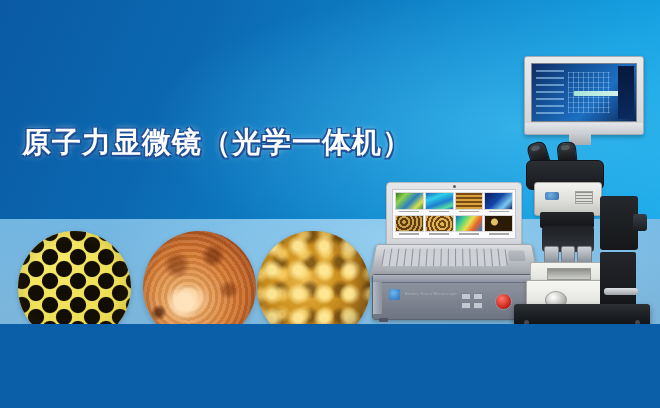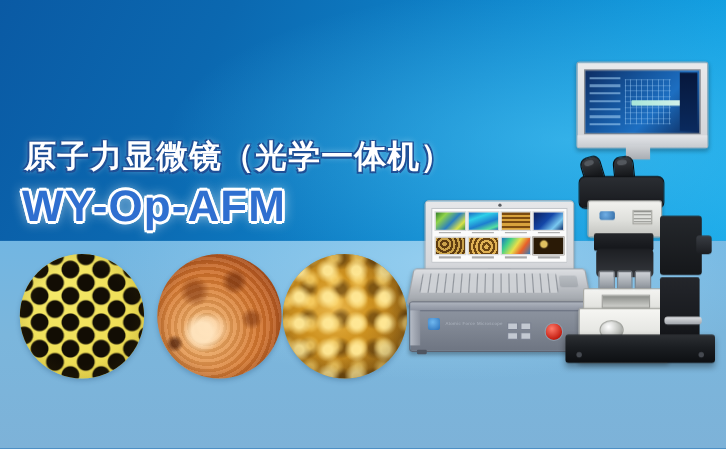--- a/index.html
+++ b/index.html
@@ -2,21 +2,21 @@
 <html><head>
 <meta charset="utf-8">
 <style>
   html,body{margin:0;padding:0;}
   body{
     width:660px;height:408px;overflow:hidden;
     font-family:"Liberation Sans","DejaVu Sans",sans-serif;
     background:#0a5fa8;
   }
   #banner{
-    position:relative;width:660px;height:408px;overflow:hidden;
+    position:relative;width:660px;height:324px;overflow:hidden;
   }
   
   .bg-top{
     position:absolute;left:0;top:0;width:660px;height:219px;
     background:linear-gradient(115deg,#0a5aa4 0%,#0b68b0 28%,#0f87cd 62%,#13a0e2 88%,#17a8e8 100%);
   }
   .bg-top-sheen{
     position:absolute;left:0;top:0;width:660px;height:219px;
     background:radial-gradient(ellipse 520px 200px at 78% 58%,rgba(80,200,246,.55) 0%,rgba(80,200,246,0) 70%);
   }
@@ -344,21 +344,20 @@
 <body>
 
 <div id="banner">
 
   <div class="bg-top"></div>
   <div class="bg-top-sheen"></div>
   <div class="bg-bottom"></div>
   <div class="bg-bottom-sheen"></div>
 
   <div class="title-cn">原子力显微镜（光学一体机）</div>
-  <div class="title-model">WY-Op-AFM</div>
 
   <div class="afm-circle" id="afm-circle-1">
     <div class="dots"></div>
     <div class="shade"></div>
   </div>
   <div class="afm-circle" id="afm-circle-2">
     <div class="tex"></div>
     <div class="vig"></div>
   </div>
   <div class="afm-circle" id="afm-circle-3">

